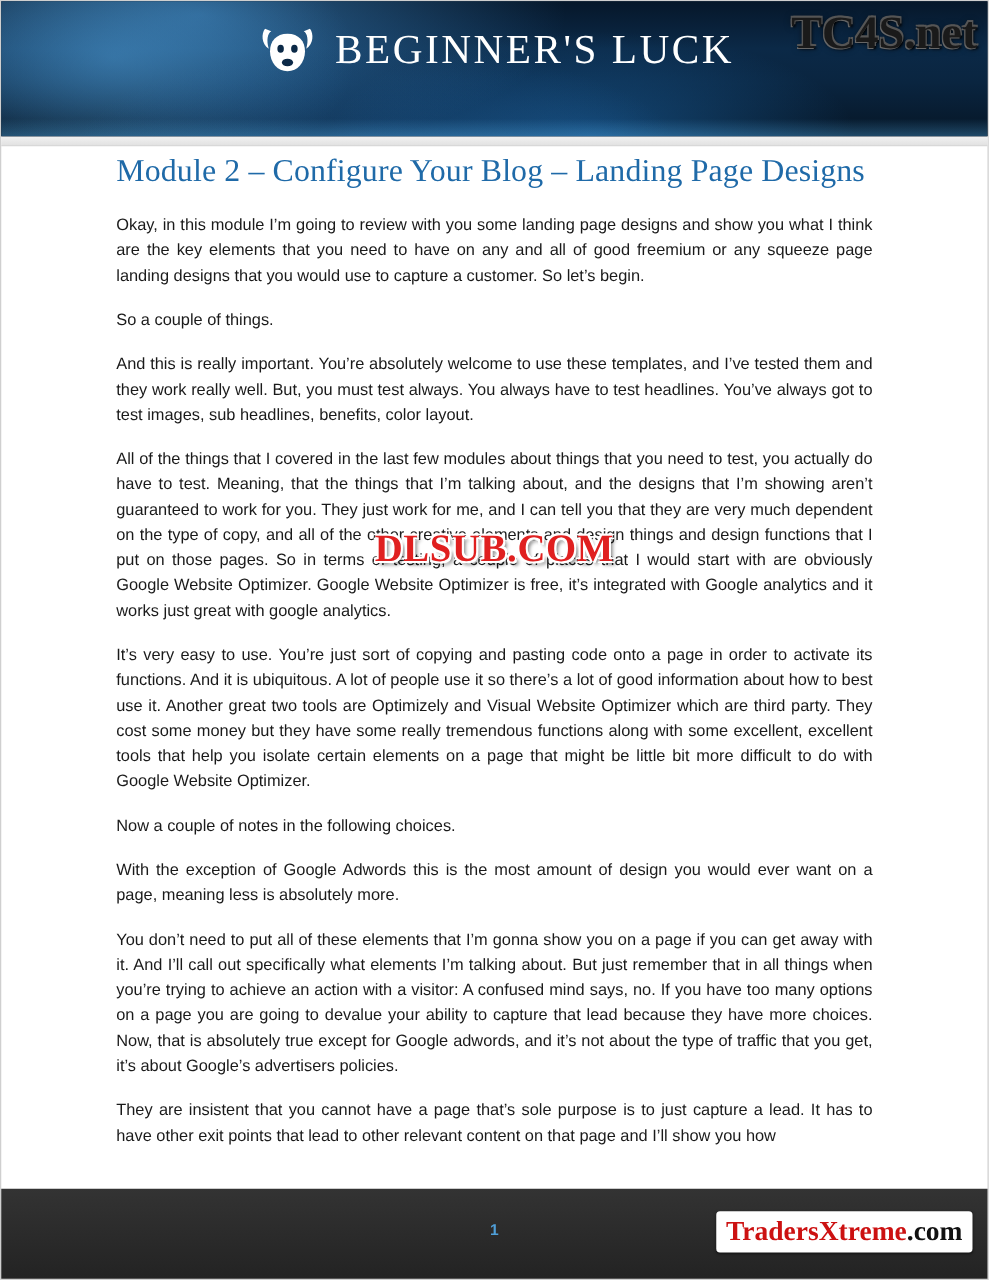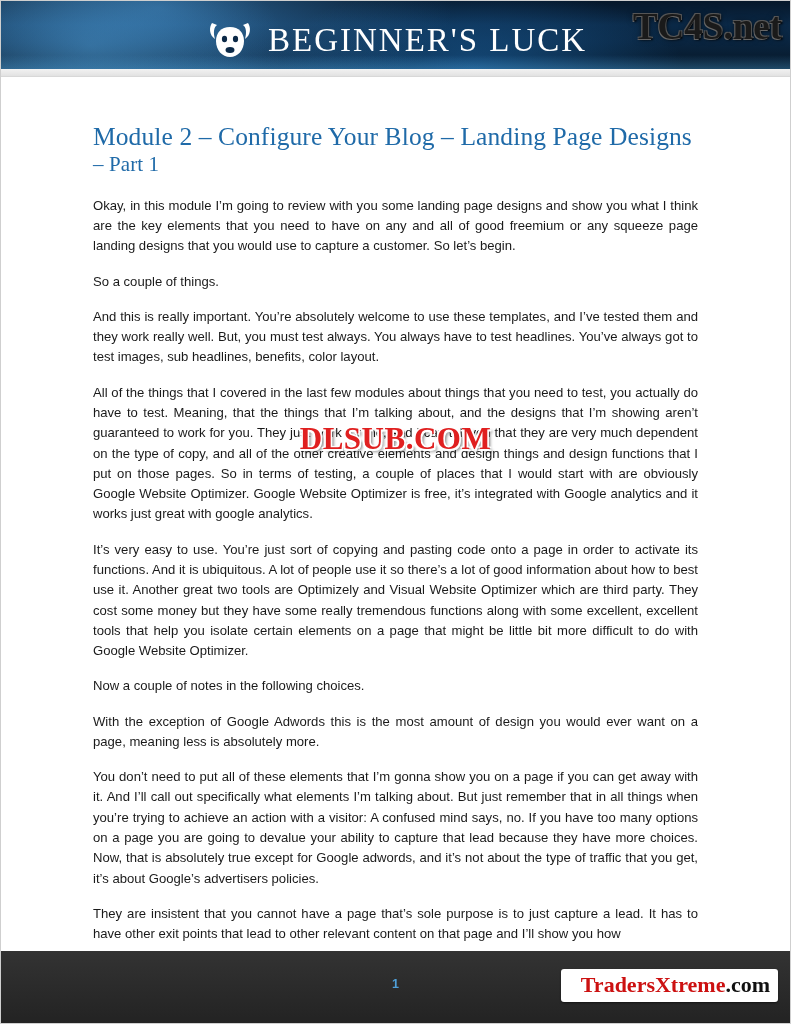--- a/index.html
+++ b/index.html
@@ -21,21 +21,21 @@
     left: 0; top: 0;
     width: 791px;
     height: 1024px;
     background: #ffffff;
     border: 1px solid #cfcfcf;
   }
 
   
   .header {
     position: relative;
-    height: 68px;
+    height: 108px;
     width: 100%;
     background: #0a1c30;
     background-image:
       radial-gradient(ellipse 420px 160px at 20% 10%, rgba(70,150,215,0.55) 0%, rgba(70,150,215,0) 70%),
       radial-gradient(ellipse 300px 120px at 60% 100%, rgba(30,110,180,0.55) 0%, rgba(30,110,180,0) 70%),
       linear-gradient(180deg, #06172a 0%, #0b2947 35%, #0a2540 60%, #061626 100%);
     overflow: hidden;
   }
   .header .swoosh1 {
     position: absolute;
@@ -178,21 +178,21 @@
     text-align: center;
     color: #4f9fd8;
     font-size: 12.5px;
     font-weight: bold;
     font-family: "Liberation Sans", sans-serif;
   }
   .footer-logo {
     position: absolute;
     right: 12px;
     top: 18px;
-    padding: 3px 8px 4px 20px;
+    padding: 3px 8px 4px 8px;
     background: #ffffff;
     border-radius: 3px;
     font-family: "Liberation Serif", serif;
     font-size: 22px;
     font-weight: bold;
     white-space: nowrap;
     box-shadow: 0 1px 2px rgba(0,0,0,0.5);
   }
   .footer-logo .tx { color: #cc1111; }
   .footer-logo .dot { color: #111111; }
@@ -225,21 +225,20 @@
       <span class="brand-text">BEGINNER'S  LUCK</span>
     </div>
 
     <div class="tc4s">TC4S.net</div>
   </div>
   <div class="header-sep"></div>
 
   <div class="content">
     <h1 class="doc-title">
       <span>Module 2 – Configure Your Blog – Landing Page Designs</span>
-      <span class="part">– Part 1</span>
     </h1>
 
     <p class="body">Okay, in this module I’m going to review with you some landing page designs and show you what I think are the key elements that you need to have on any and all of good freemium or any squeeze page landing designs that you would use to capture a customer. So let’s begin.</p>
     <p class="body short">So a couple of things.</p>
     <p class="body">And this is really important. You’re absolutely welcome to use these templates, and I’ve tested them and they work really well. But, you must test always. You always have to test headlines. You’ve always got to test images, sub headlines, benefits, color layout.</p>
     <p class="body">All of the things that I covered in the last few modules about things that you need to test, you actually do have to test. Meaning, that the things that I’m talking about, and the designs that I’m showing aren’t guaranteed to work for you. They just work for me, and I can tell you that they are very much dependent on the type of copy, and all of the other creative elements and design things and design functions that I put on those pages. So in terms of testing, a couple of places that I would start with are obviously Google Website Optimizer. Google Website Optimizer is free, it’s integrated with Google analytics and it works just great with google analytics.</p>
     <p class="body">It’s very easy to use. You’re just sort of copying and pasting code onto a page in order to activate its functions. And it is ubiquitous. A lot of people use it so there’s a lot of good information about how to best use it. Another great two tools are Optimizely and Visual Website Optimizer which are third party. They cost some money but they have some really tremendous functions along with some excellent, excellent tools that help you isolate certain elements on a page that might be little bit more difficult to do with Google Website Optimizer.</p>
     <p class="body short">Now a couple of notes in the following choices.</p>
     <p class="body">With the exception of Google Adwords this is the most amount of design you would ever want on a page, meaning less is absolutely more.</p>
     <p class="body">You don’t need to put all of these elements that I’m gonna show you on a page if you can get away with it. And I’ll call out specifically what elements I’m talking about. But just remember that in all things when you’re trying to achieve an action with a visitor: A confused mind says, no. If you have too many options on a page you are going to devalue your ability to capture that lead because they have more choices. Now, that is absolutely true except for Google adwords, and it’s not about the type of traffic that you get, it’s about Google’s advertisers policies.</p>

